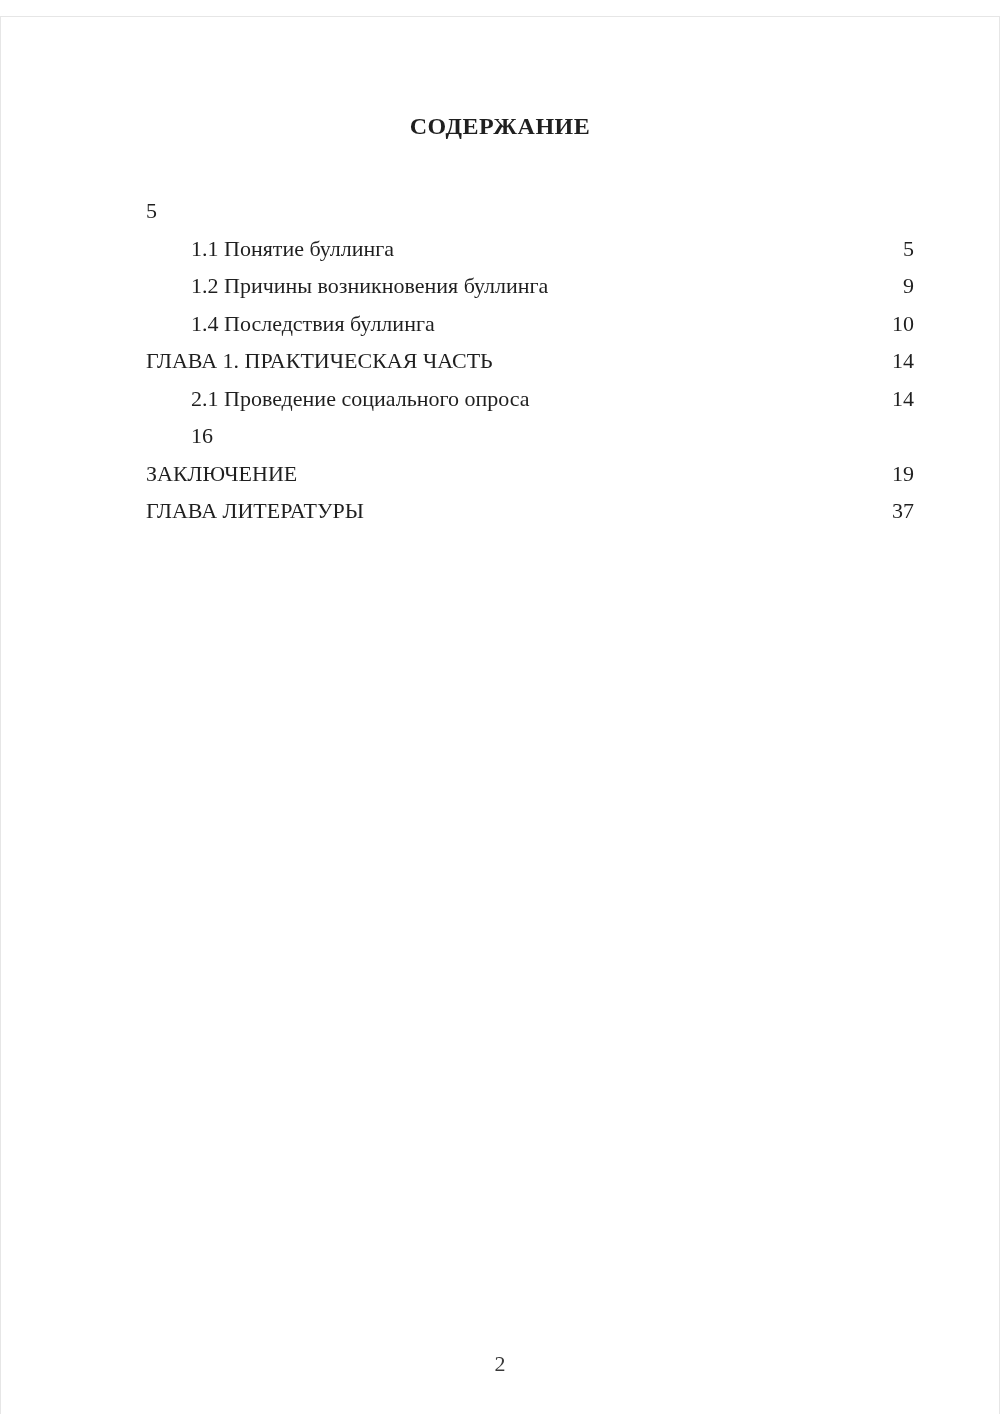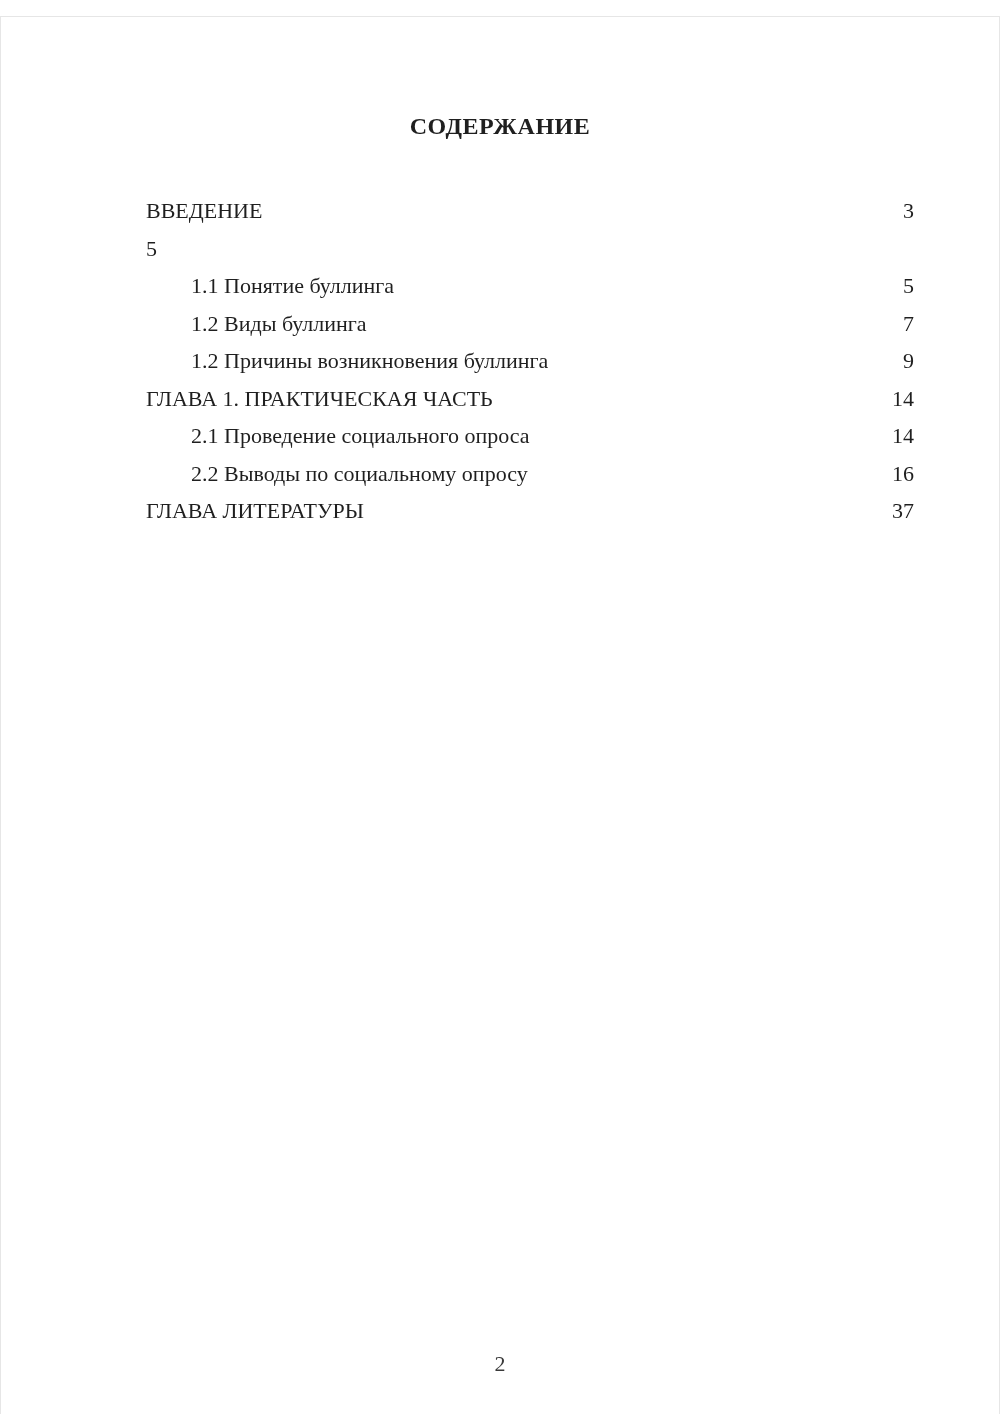--- a/index.html
+++ b/index.html
@@ -60,60 +60,59 @@
 </style>
 </head>
 <body>
 
 <div class="page">
 
   <h1 class="doc-title">СОДЕРЖАНИЕ</h1>
 
   <div class="toc">
 
-    <div class="toc-row">
-      <span class="toc-label">ВВЕДЕНИЕ</span>
-      <span class="toc-page">3</span>
-    </div>
 
     <div class="toc-row">
       <span class="toc-page">5</span>
     </div>
 
     <div class="toc-row indent">
       <span class="toc-label">1.1 Понятие буллинга</span>
       <span class="toc-page">5</span>
     </div>
 
-    <div class="toc-row indent">
-      <span class="toc-label">1.2 Виды буллинга</span>
-      <span class="toc-page">7</span>
-    </div>
 
     <div class="toc-row indent">
       <span class="toc-label">1.2 Причины возникновения буллинга</span>
       <span class="toc-page">9</span>
     </div>
 
+    <div class="toc-row indent">
+      <span class="toc-label">1.4 Последствия буллинга</span>
+      <span class="toc-page">10</span>
+    </div>
 
     <div class="toc-row">
       <span class="toc-label">ГЛАВА 1. ПРАКТИЧЕСКАЯ ЧАСТЬ</span>
       <span class="toc-page">14</span>
     </div>
 
     <div class="toc-row indent">
       <span class="toc-label">2.1 Проведение социального опроса</span>
       <span class="toc-page">14</span>
     </div>
 
     <div class="toc-row indent">
-      <span class="toc-label">2.2 Выводы по социальному опросу</span>
       <span class="toc-page">16</span>
     </div>
 
+    <div class="toc-row">
+      <span class="toc-label">ЗАКЛЮЧЕНИЕ</span>
+      <span class="toc-page">19</span>
+    </div>
 
     <div class="toc-row">
       <span class="toc-label">ГЛАВА ЛИТЕРАТУРЫ</span>
       <span class="toc-page">37</span>
     </div>
 
   </div>
 
   <div class="footer-page-number">2</div>
 

